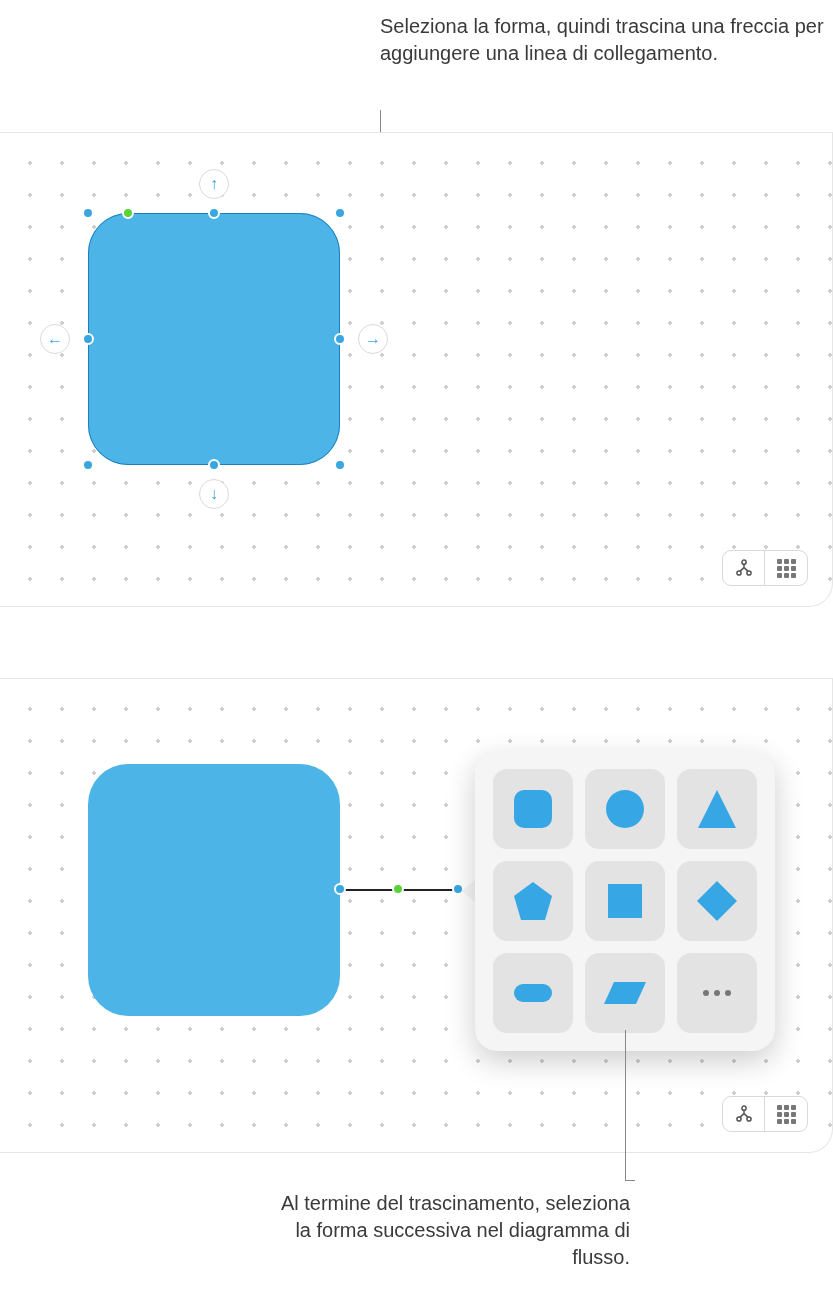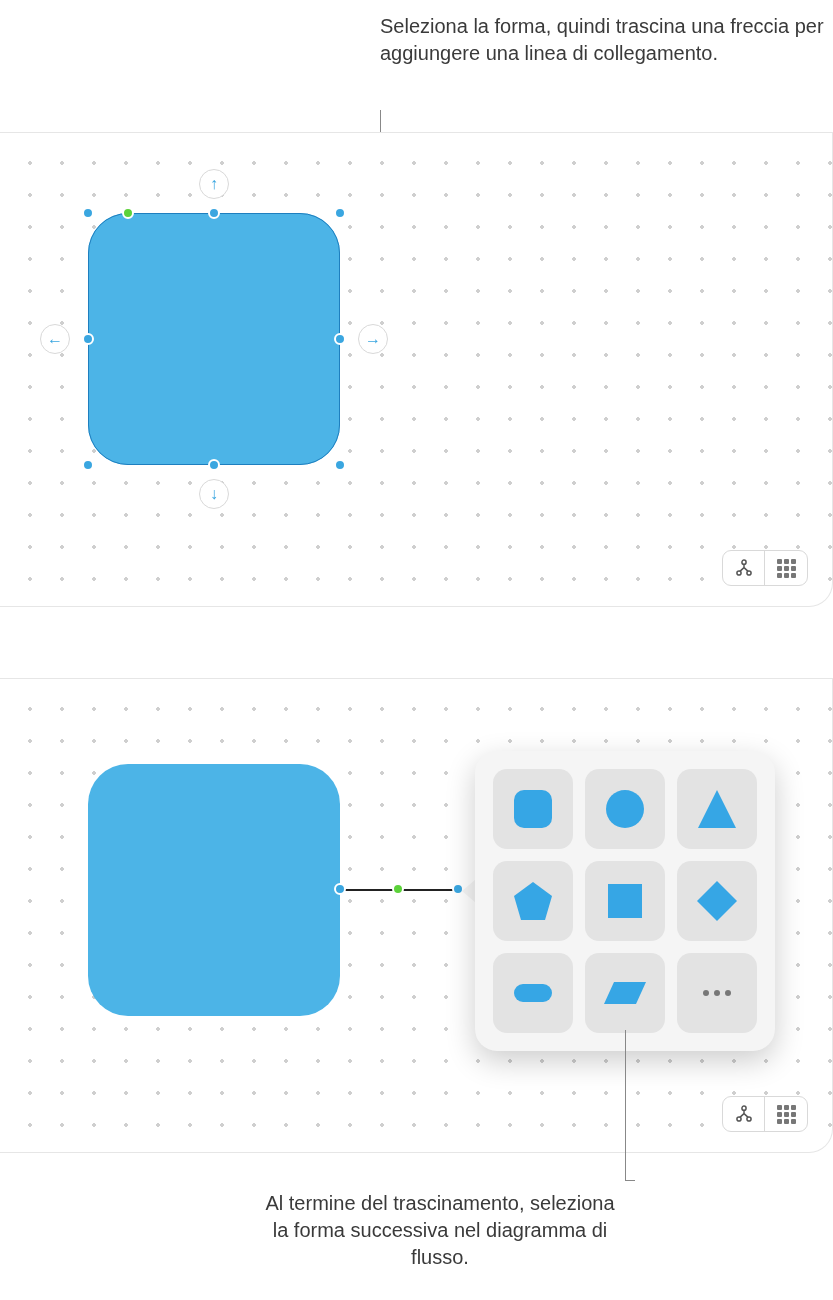--- a/index.html
+++ b/index.html
@@ -12,21 +12,21 @@
     overflow: hidden;
   }
 
   .callout {
     position: absolute;
     font-size: 20px;
     line-height: 1.35;
     color: #3a3a3a;
   }
   .callout.top { left: 380px; top: 13px; width: 450px; }
-  .callout.bottom { left: 260px; top: 1190px; width: 360px; text-align: center; }
+  .callout.bottom { left: 270px; top: 1190px; width: 360px; text-align: right; }
 
   .leader {
     position: absolute;
     background: #888;
   }
 
   .canvas {
     position: absolute;
     left: 0;
     width: 833px;

